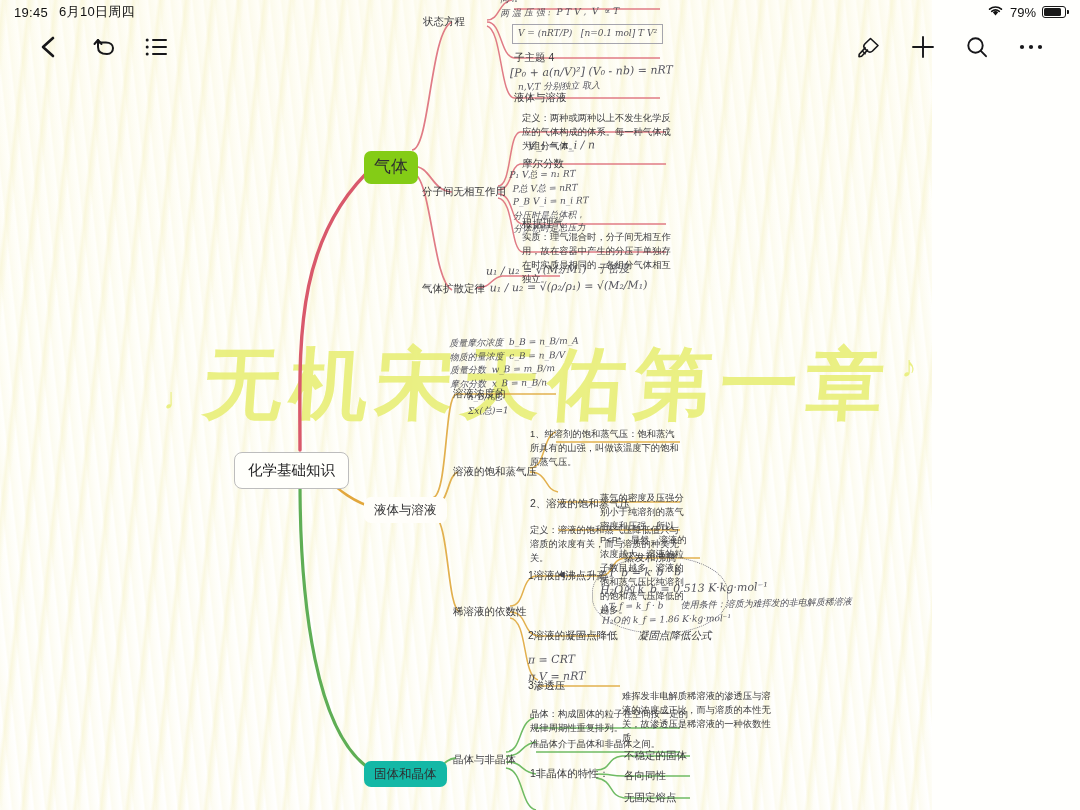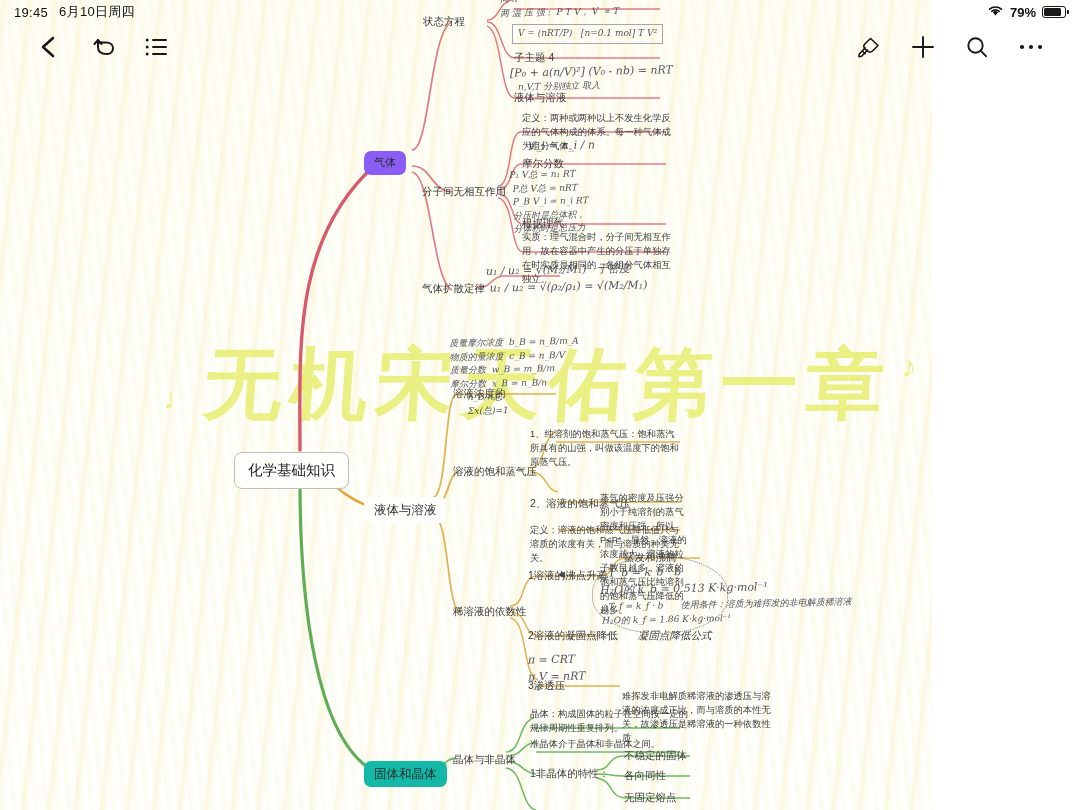--- a/index.html
+++ b/index.html
@@ -21,21 +21,21 @@
     pointer-events: none;
   }
 
   
   .statusbar {
     position: absolute; top: 0; left: 0; width: 1080px; height: 24px;
     display: flex; align-items: center; justify-content: space-between;
     padding: 0 14px; font-size: 13px; color: #111; z-index: 40;
   }
   .sb-left { display: flex; align-items: center; gap: 11px; letter-spacing: .3px; }
-  .sb-right { display: flex; align-items: center; gap: 6px; font-weight: bold; }
+  .sb-right { display: flex; align-items: center; gap: 6px; }
   .sb-right .pct { font-size: 13px; }
   .batt {
     width: 24px; height: 12px; border: 1.3px solid #1a1a1a; border-radius: 3px;
     position: relative; display: inline-block;
   }
   .batt::after {
     content: ""; position: absolute; right: -3.5px; top: 3.4px;
     width: 2px; height: 4px; background: #1a1a1a; border-radius: 0 1px 1px 0;
   }
   .batt i {
@@ -78,21 +78,21 @@
 
   .node {
     position: absolute; z-index: 14;
     font-size: 11.5px; line-height: 1.45; color: #2e2e30;
     white-space: nowrap;
   }
   .node.boxed {
     border: 1.4px solid #bdbdbd; border-radius: 8px; background: #fffffb;
     padding: 7px 13px; font-size: 14.5px; color: #1d1d1f; font-weight: 500;
   }
-  .node.b-red  { border-color: #e0707f; border-radius: 7px; padding: 4px 10px; font-size: 11px; background:#8b5cf6; }
+  .node.b-red  { border-color: #e0707f; border-radius: 7px; padding: 4px 10px; font-size: 17px; background:#84cc16; }
   .node.b-gold { border-color: #e2ad4a; border-radius: 7px; padding: 4px 10px; font-size: 12.5px; background:#fffefa; }
   .node.b-green{ border-color: #6fbb63; border-radius: 7px; padding: 4px 10px; font-size: 12.5px; background:#14b8a6; }
 
   .node.leaf { font-size: 10.5px; color: #39393c; }
   .node.para {
     white-space: normal; font-size: 9.3px; line-height: 1.5; color: #3a3a3d;
   }
 
   
   .hand {

